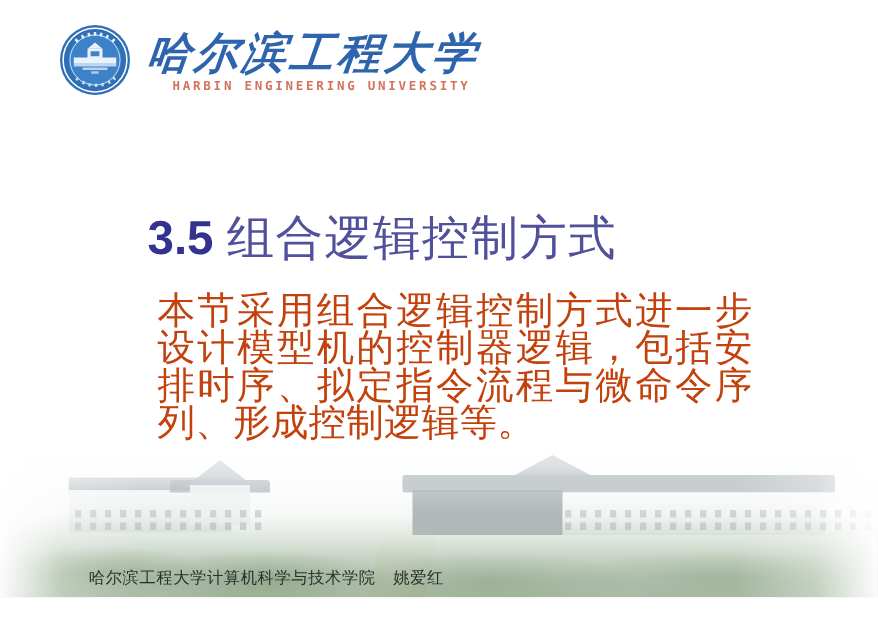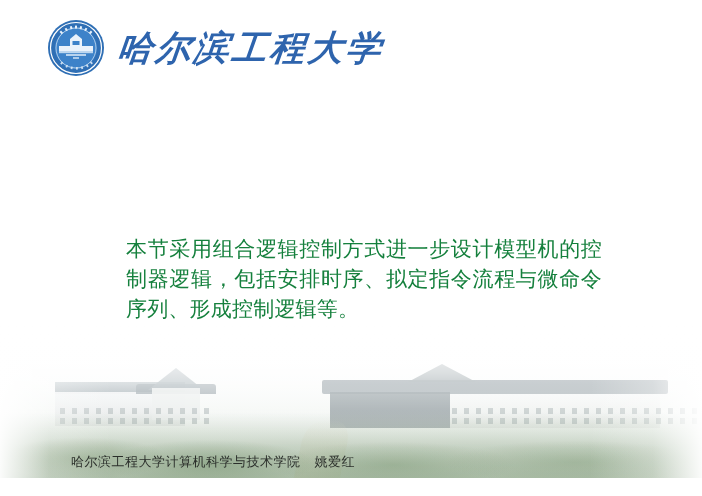--- a/index.html
+++ b/index.html
@@ -261,23 +261,23 @@
     color: #50509b;
   }
 
   
   .body-text {
     position: absolute;
     left: 126px;
     top: 234px;
     width: 476px;
     font-family: "Liberation Serif", "DejaVu Serif", serif;
-    font-size: 21px;
+    font-size: 30px;
     line-height: 30px;
-    color: #15803d;
+    color: #c2410c;
     letter-spacing: .2px;
     text-align: justify;
   }
 
   
   .footer {
     position: absolute;
     left: 52px;
     bottom: 26px;
     font-family: "Liberation Serif", "DejaVu Serif", serif;
@@ -424,23 +424,28 @@
           <rect x="25" y="48.6" width="1.8" height="2.6" transform="rotate(12 26 49)"></rect>
           <rect x="30" y="49" width="1.8" height="2.6"></rect>
           <rect x="35" y="48.4" width="1.8" height="2.6" transform="rotate(-13 36 49)"></rect>
           <rect x="40" y="46.6" width="1.8" height="2.6" transform="rotate(-27 41 47)"></rect>
           <rect x="44.5" y="43.8" width="1.8" height="2.6" transform="rotate(-41 45 45)"></rect>
         </g>
       </svg>
     </span>
     <span class="logo-text">
       <span class="logo-cn">哈尔滨工程大学</span>
+      <span class="logo-en">HARBIN ENGINEERING UNIVERSITY</span>
     </span>
   </div>
 
+  <div class="slide-title">
+    <span class="num">3.5</span>
+    <span class="cn">组合逻辑控制方式</span>
+  </div>
 
   <div class="body-text">本节采用组合逻辑控制方式进一步设计模型机的控制器逻辑，包括安排时序、拟定指令流程与微命令序列、形成控制逻辑等。</div>
 
   <div class="footer">
     <span>哈尔滨工程大学计算机科学与技术学院</span><span class="author">姚爱红</span>
   </div>
 
 </div>
 
 </body></html>

